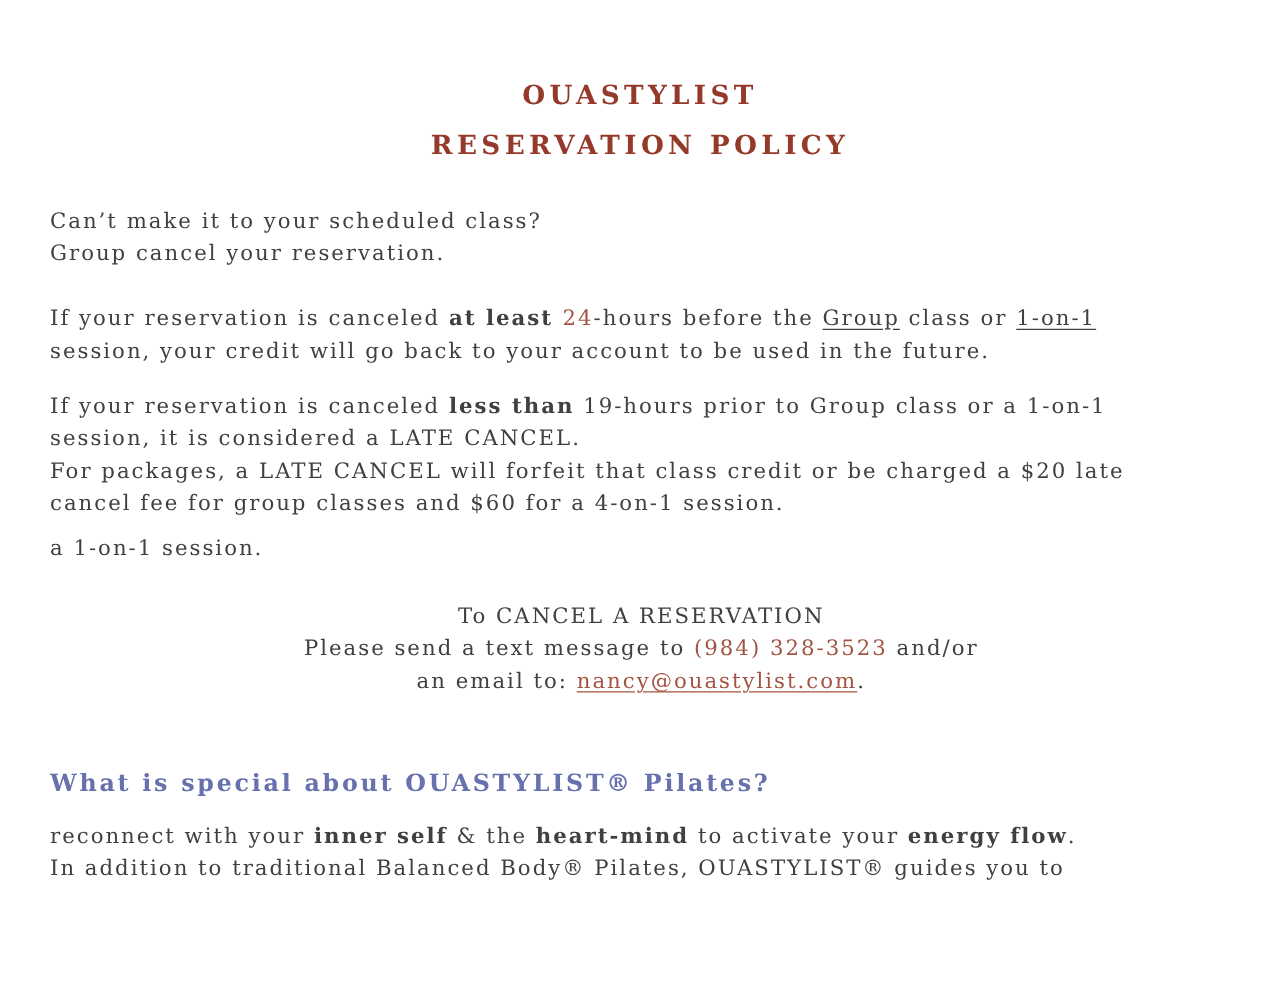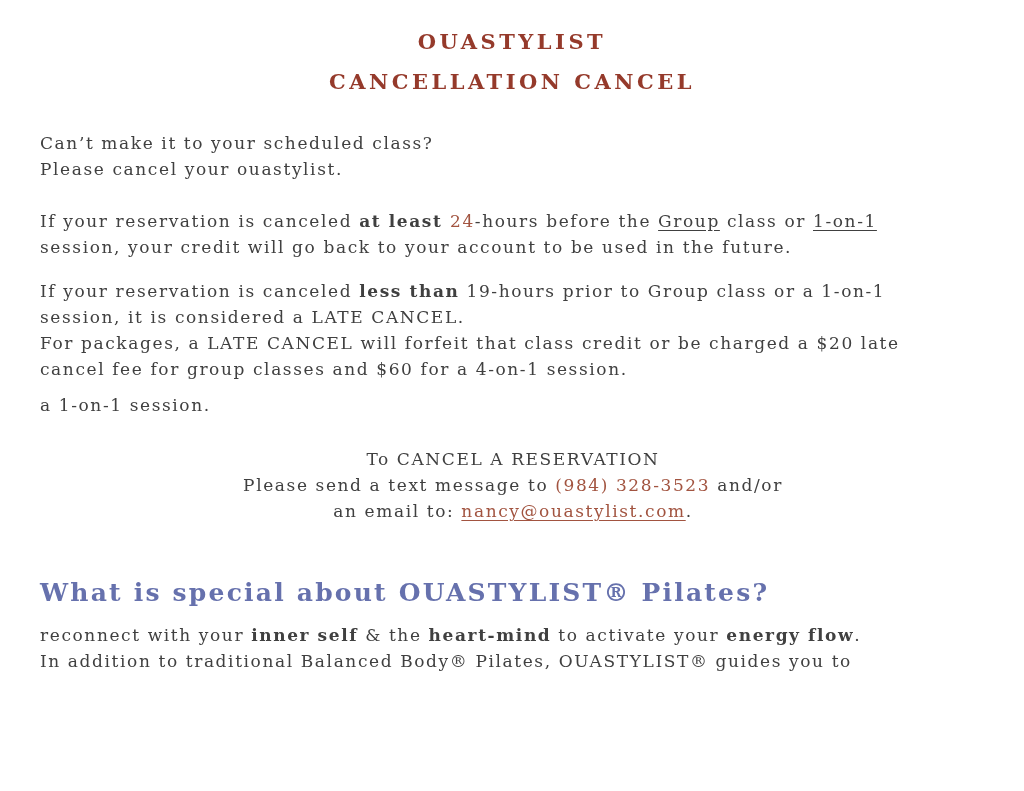--- a/index.html
+++ b/index.html
@@ -12,21 +12,21 @@
   html,body{margin:0;padding:0;background:var(--bg);}
   .page{
     position:relative;
     width:1024px;height:791px;
     background:var(--bg);
     overflow:hidden;
     font-family:"DejaVu Serif", serif;
     color:var(--body-text);
   }
   .doc-title{
-    padding-top:22px;
+    padding-top:56px;
     text-align:center;
     color:var(--title-red);
     font-weight:700;
     font-size:21px;
     letter-spacing:3.5px;
     line-height:40px;
   }
   .content{
     padding:0 38px 0 40px;
     font-size:17px;
@@ -38,46 +38,46 @@
   .intro{margin-top:28px;}
   .advance{margin-top:26px;}
   .late{margin-top:18px;}
   .noshow{margin-top:10px;}
   .contact{margin-top:28px;text-align:center;}
   .contact .line{white-space:nowrap;}
   .special-heading{
     margin-top:54px;
     color:var(--heading-blue);
     font-weight:700;
-    font-size:25px;
+    font-size:19px;
     letter-spacing:2.2px;
     line-height:30px;
     white-space:nowrap;
   }
   .special-para{margin-top:14px;}
   .b{font-weight:700;}
   .u{text-decoration:underline;text-underline-offset:3px;}
   .accent{color:var(--accent-red);}
   .link{color:var(--accent-red);text-decoration:underline;text-underline-offset:3px;cursor:pointer;}
 </style>
 </head>
 <body>
 
 <div class="page">
 
   <div class="doc-title">
     <div class="title-line">OUASTYLIST</div>
-    <div class="title-line">CANCELLATION CANCEL</div>
+    <div class="title-line">RESERVATION POLICY</div>
   </div>
 
   <div class="content">
 
     <div class="para intro">
       <div class="line">Can’t make it to your scheduled class?</div>
-      <div class="line">Please cancel your ouastylist.</div>
+      <div class="line">Group cancel your reservation.</div>
     </div>
 
     <div class="para advance">
       <div class="line"><span>If your reservation is canceled </span><span class="b">at least </span><span class="accent">24</span><span>-hours before the </span><span class="u">Group</span><span> class or </span><span class="u">1-on-1</span></div>
       <div class="line">session, your credit will go back to your account to be used in the future.</div>
     </div>
 
     <div class="para late">
       <div class="line"><span>If your reservation is canceled </span><span class="b">less than</span><span> 19-hours prior to Group class or a 1-on-1</span></div>
       <div class="line">session, it is considered a LATE CANCEL.</div>

